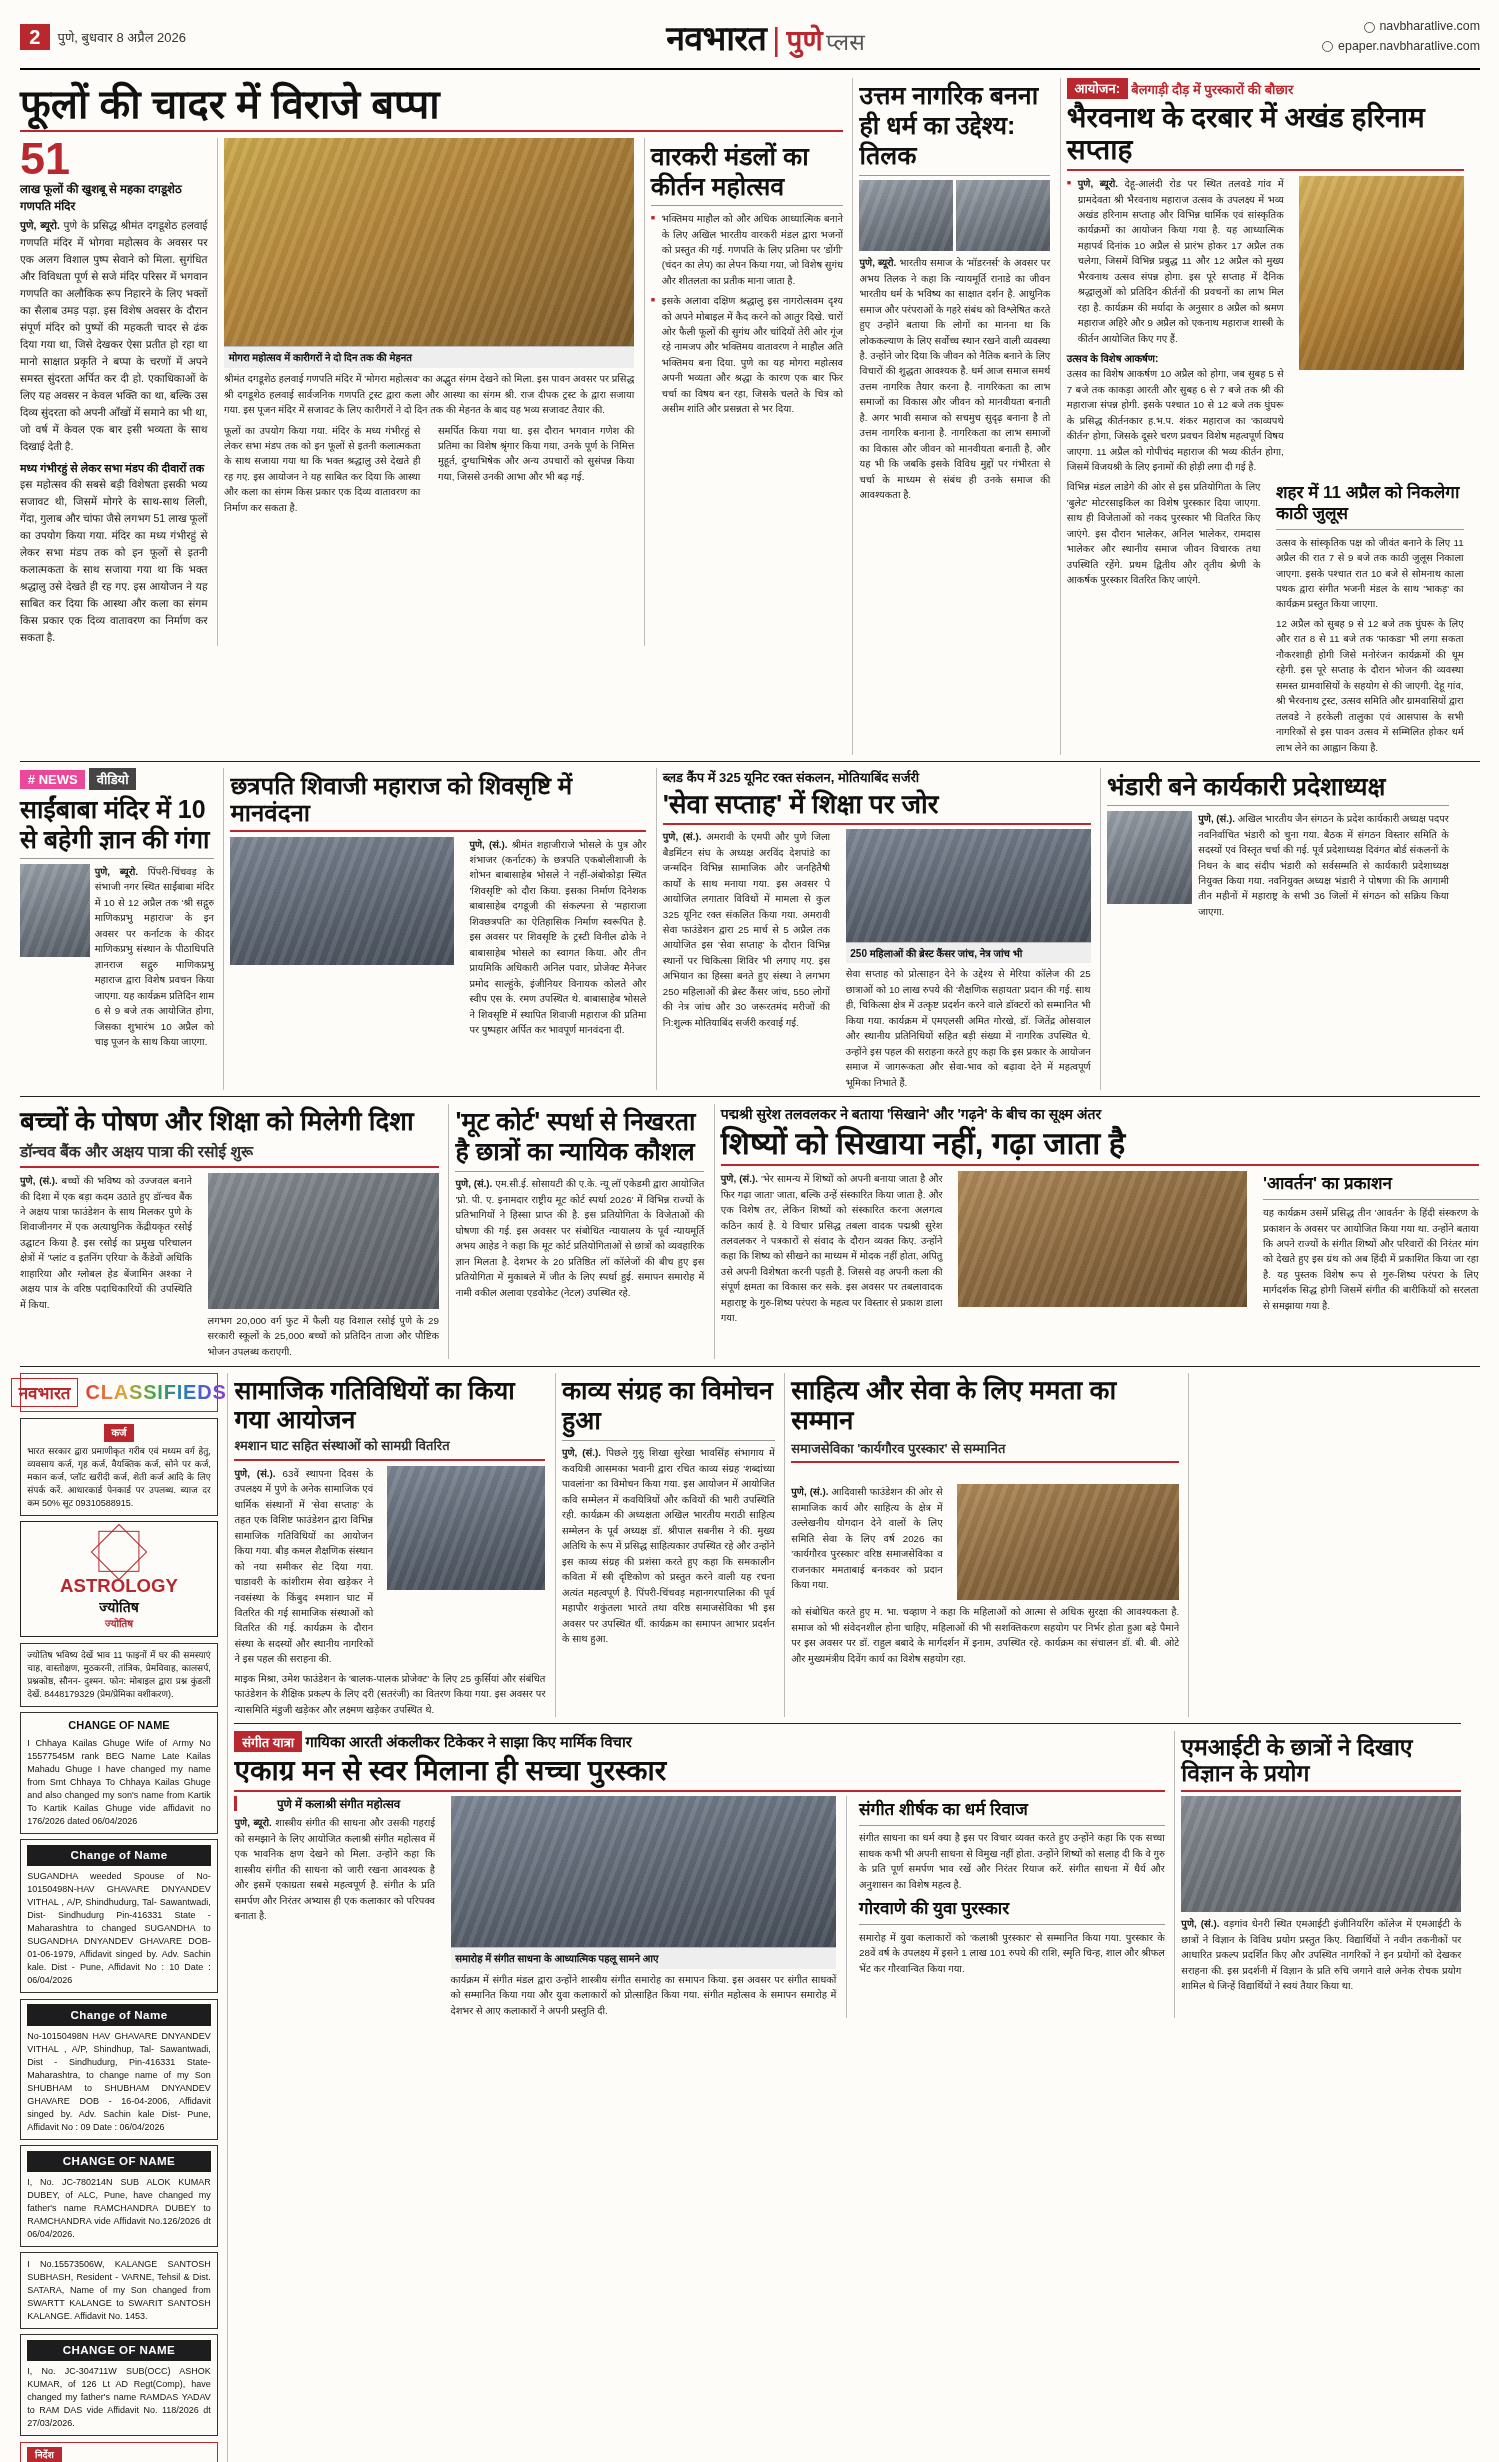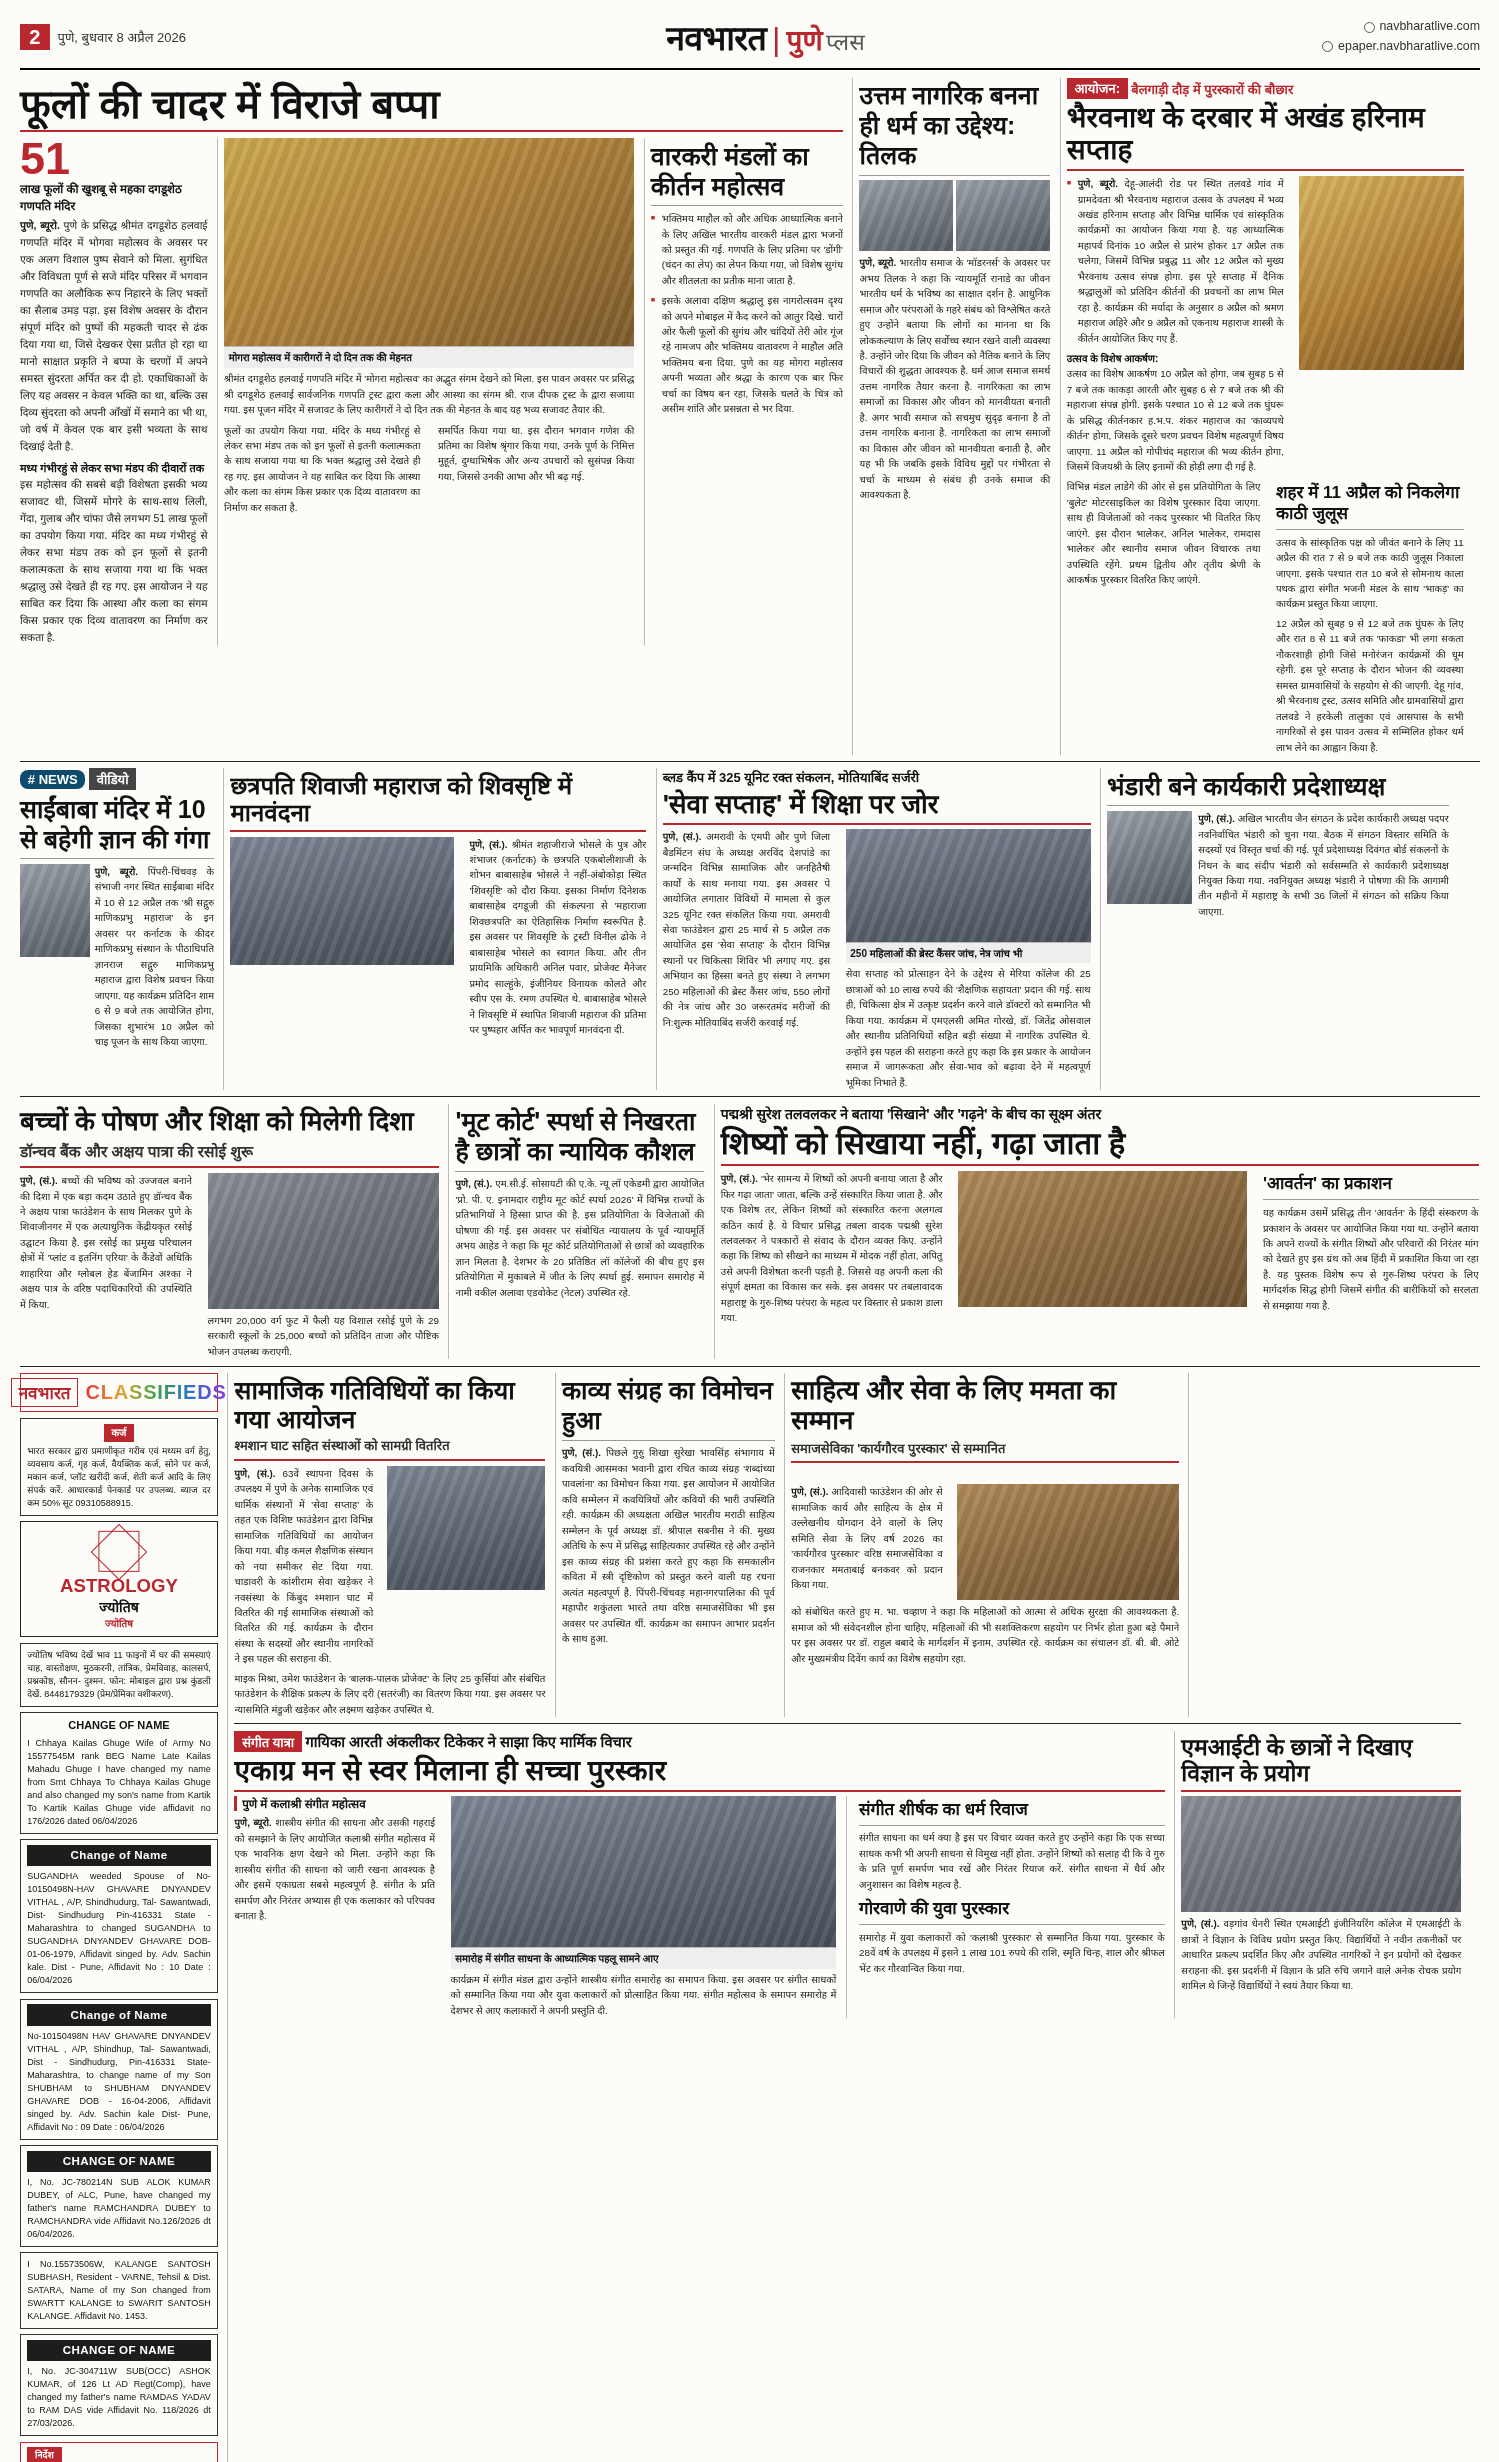--- a/index.html
+++ b/index.html
@@ -187,21 +187,21 @@
       </div>
     </div>
   </div>
 
   <div class="rule"></div>
 
   <div class="layout">
 
     <div style="width:194px;">
       <div>
-        <span class="tag" style="background:#0c4a6e;border-radius:8px;"># NEWS</span>
+        <span class="tag" style="background:#ec4899;"># NEWS</span>
         <span class="tag" style="background:#444;">वीडियो</span>
       </div>
       <h3 class="head" style="margin-top:3.9px;">साईंबाबा मंदिर में 10 से बहेगी ज्ञान की गंगा</h3>
       <div class="thin"></div>
       <div class="layout" style="gap:4.7px;">
         <div class="ph portrait" style="width:70px;height:93px;flex:none;"></div>
         <div class="body-txt sm">
           <b>पुणे, ब्यूरो.</b>
           <span>पिंपरी-चिंचवड़ के संभाजी नगर स्थित साईंबाबा मंदिर में 10 से 12 अप्रैल तक 'श्री सद्गुरु माणिकप्रभु महाराज' के इन अवसर पर कर्नाटक के कीदर माणिकप्रभु संस्थान के पीठाधिपति ज्ञानराज सद्गुरु माणिकप्रभु महाराज द्वारा विशेष प्रवचन किया जाएगा. यह कार्यक्रम प्रतिदिन शाम 6 से 9 बजे तक आयोजित होगा, जिसका शुभारंभ 10 अप्रैल को चाइ पूजन के साथ किया जाएगा.</span>
         </div>
@@ -425,21 +425,21 @@
         <div class="layout">
           <div style="width:943px;">
             <div>
               <span class="tag">संगीत यात्रा</span>
               <span style="font-size:14.7px;font-weight:bold;">गायिका आरती अंकलीकर टिकेकर ने साझा किए मार्मिक विचार</span>
             </div>
             <h1 class="head" style="font-size:28px;margin-top:3.1px;">एकाग्र मन से स्वर मिलाना ही सच्चा पुरस्कार</h1>
             <div class="redline"></div>
             <div class="layout" style="margin-top:4.7px;">
               <div style="width:22%;">
-                <div style="font-size:11.6px;font-weight:bold;border-left:3.1px solid #b8282e;padding-left:4.7px;">पुणे में कलाश्री संगीत महोत्सव</div>
+                <div style="font-size:11.6px;font-weight:bold;border-left:3.1px solid #b8282e;padding-left:4.7px;text-align:center;">पुणे में कलाश्री संगीत महोत्सव</div>
                 <div class="body-txt sm" style="margin-top:3.9px;">
                   <b>पुणे, ब्यूरो.</b>
                   <span>शास्त्रीय संगीत की साधना और उसकी गहराई को समझाने के लिए आयोजित कलाश्री संगीत महोत्सव में एक भावनिक क्षण देखने को मिला. उन्होंने कहा कि शास्त्रीय संगीत की साधना को जारी रखना आवश्यक है और इसमें एकाग्रता सबसे महत्वपूर्ण है. संगीत के प्रति समर्पण और निरंतर अभ्यास ही एक कलाकार को परिपक्व बनाता है.</span>
                 </div>
               </div>
               <div style="width:43%;padding-left:6.2px;">
                 <div class="ph crowd" style="height:151px;"></div>
                 <div class="caption">समारोह में संगीत साधना के आध्यात्मिक पहलू सामने आए</div>
                 <div class="body-txt sm" style="margin-top:3.1px;">कार्यक्रम में संगीत मंडल द्वारा उन्होंने शास्त्रीय संगीत समारोह का समापन किया. इस अवसर पर संगीत साधकों को सम्मानित किया गया और युवा कलाकारों को प्रोत्साहित किया गया. संगीत महोत्सव के समापन समारोह में देशभर से आए कलाकारों ने अपनी प्रस्तुति दी.</div>
               </div>

